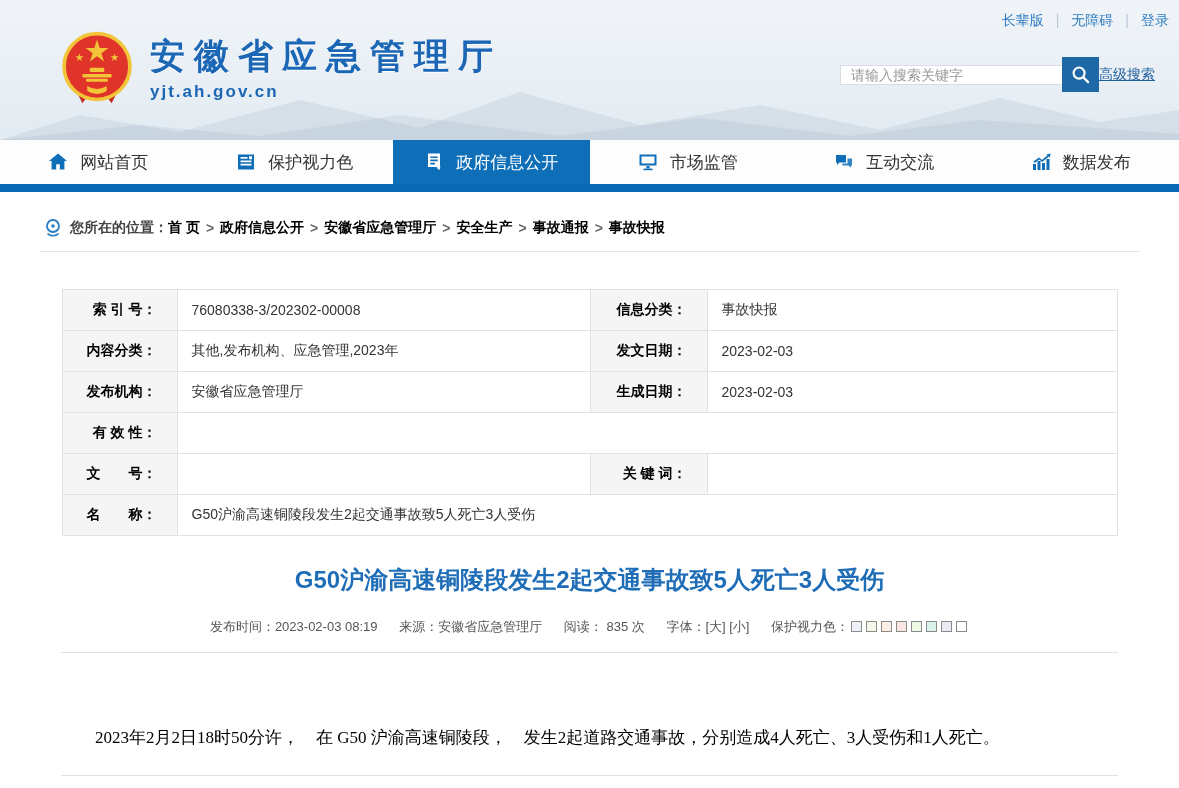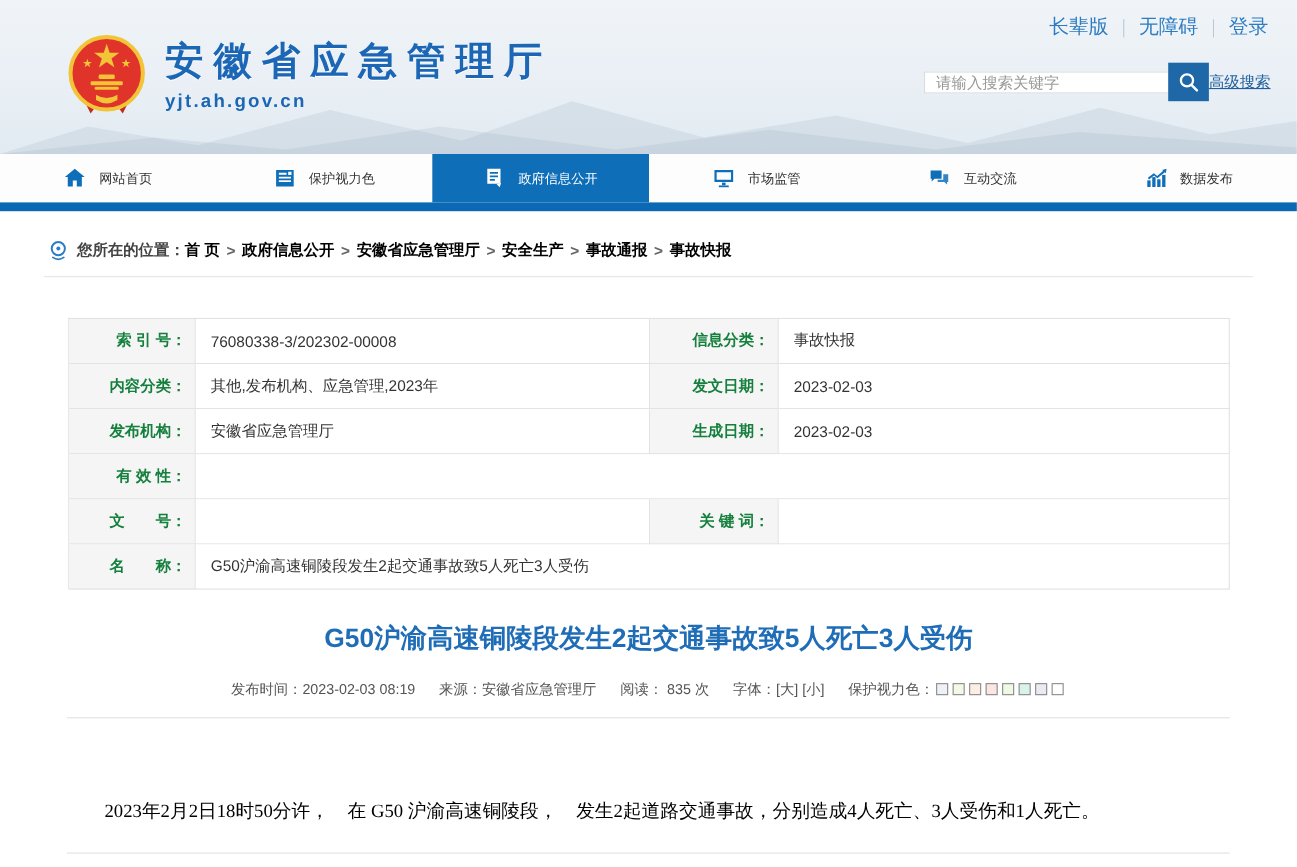--- a/index.html
+++ b/index.html
@@ -3,61 +3,61 @@
 <meta charset="utf-8">
 <style>
   * { margin:0; padding:0; box-sizing:border-box; }
   html,body { width:1179px; height:788px; overflow:hidden; background:#fff;
     font-family:"Liberation Sans","DejaVu Sans",sans-serif; }
 
   
   .header { position:relative; height:140px;
     background:linear-gradient(180deg,#f0f4f8 0%,#e9eff5 55%,#e2ebf2 100%); }
   .header .mountains { position:absolute; left:0; bottom:0; width:100%; height:70px; pointer-events:none; }
-  .topbar { position:absolute; top:12px; right:26px; font-size:18px; color:#2d7cc1;font-family:Liberation Serif, serif; }
+  .topbar { position:absolute; top:12px; right:10px; font-size:14px; color:#2d7cc1; }
   .topbar a { color:#2d7cc1; text-decoration:none; cursor:pointer; }
   .topbar .sep { color:#b9c6d4; margin:0 12px; }
   .brand { position:absolute; left:58px; top:30px; display:flex; align-items:center; }
   .emblem { width:78px; height:78px; }
   .brand-text { margin-left:14px; }
   .site-name { font-size:35px; font-weight:bold; color:#1b66b5; letter-spacing:9px; line-height:40px;
     text-shadow:0 1px 0 #fff; }
   .site-domain { font-size:17px; font-weight:bold; color:#1b66b5; letter-spacing:2px; margin-top:6px; }
   .searchbar { position:absolute; top:57px; right:24px; display:flex; align-items:center; }
   .search-input { width:222px; height:20px; border:1px solid #d8dde3; border-right:none; background:#fff;
     padding:0 10px; font-size:14px; color:#333; outline:none; }
   .search-input::placeholder { color:#999; }
   .search-btn { width:37px; height:35px; background:#1e68a8; border:none; cursor:pointer;
     display:flex; align-items:center; justify-content:center; }
   .adv-link { font-size:14px; color:#1f5f9e; text-decoration:underline; cursor:pointer; }
 
   
   .nav { display:flex; height:44px; background:#fdfdfe; }
   .nav-item { flex:1; display:flex; align-items:center; justify-content:center; gap:12px;
-    font-size:12px; color:#333; cursor:pointer; }
+    font-size:17px; color:#333; cursor:pointer; }
   .nav-item .nav-ico { color:#0e6eb8; display:flex; }
   .nav-item.active { background:#0e6eb8; color:#fff; }
   .nav-item.active .nav-ico { color:#fff; }
   .nav-strip { height:8px; background:#0a68b4; }
 
   
   .crumb-wrap { margin:0 40px; padding:26px 4px 13px 4px; border-bottom:1px solid #e3e6e8;
     display:flex; align-items:center; font-size:14px; color:#444;font-weight:bold; }
   .crumb-wrap .pin { display:flex; margin-right:8px; }
   .crumb-wrap a { color:#000000; text-decoration:none; cursor:pointer; }
   .crumb-sep { margin:0 6px; color:#666; }
 
   
   .info-table { width:1056px; margin:37px auto 0 auto; display:grid;
     grid-template-columns:115px 413px 117px 1fr; grid-auto-rows:41px;
     border-top:1px solid #e2e2e2; border-left:1px solid #e2e2e2; font-size:14px; }
   .info-table > div { border-right:1px solid #e2e2e2; border-bottom:1px solid #e2e2e2;
     display:flex; align-items:center; }
-  .cell-label { background:#f5f5f5; font-weight:bold; color:#15803d; justify-content:flex-end;
-    padding-right:7px; white-space:pre; }
+  .cell-label { background:#f5f5f5; font-weight:bold; color:#000000; justify-content:flex-end;
+    padding-right:20px; white-space:pre; }
   .cell-value { background:#fff; color:#333; padding-left:14px; }
   .span-rest { grid-column:2 / 5; }
 
   
   .article-title { margin-top:28px; text-align:center; font-size:24px; font-weight:bold; color:#1f6db6; }
   .article-meta { margin-top:22px; text-align:center; font-size:13px; color:#555; }
   .article-meta .gap { display:inline-block; width:18px; }
   .article-meta .font-btn { color:#555; cursor:pointer; }
   .swatch { display:inline-block; width:11px; height:11px; border:1px solid #8a8a8a;
     margin:0 2px; vertical-align:-1px; cursor:pointer; }

